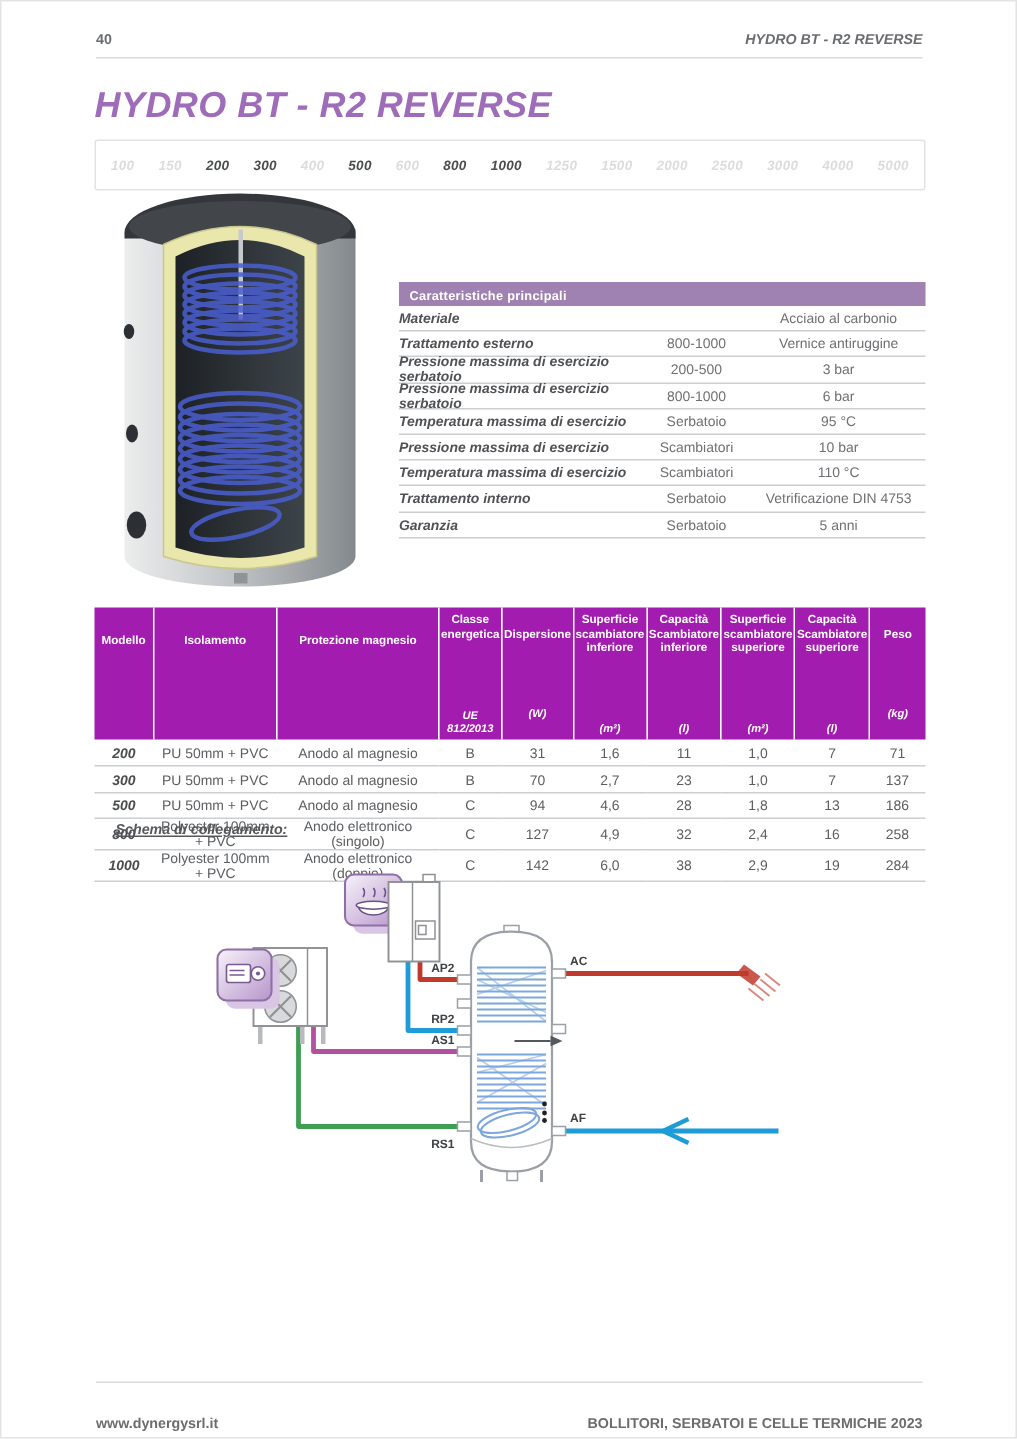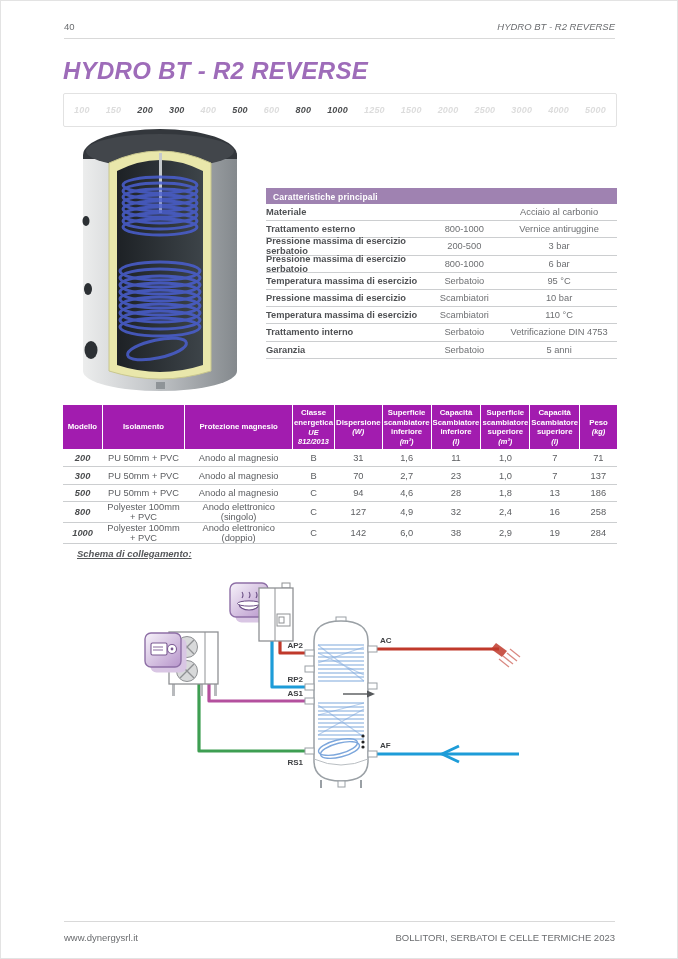--- a/index.html
+++ b/index.html
@@ -9,20 +9,21 @@
     position:relative; width:678px; height:959px; background:#fff;
     margin:0 auto; border:1px solid #e3e3e3; overflow:hidden;
     color:#58595b;
   }
   
   .topbar {
     position:absolute; left:63px; right:62px; top:20px;
     display:flex; justify-content:space-between; align-items:flex-start;
     font-size:9.5px; color:#6a6c6f; padding-bottom:6px;
     border-bottom:1px solid #d9d9d9;
+    font-weight:bold;
   }
   .topbar .right { font-style:italic; }
   
   .title {
     position:absolute; left:62px; top:56px;
     font-size:24px; font-weight:bold; font-style:italic;
     color:#9e6cb9; letter-spacing:.3px;
   }
   
   .strip {
@@ -39,50 +40,50 @@
   
   .char-table { position:absolute; left:265px; top:187px; width:351px; }
   .char-head {
     background:#9f82b1; color:#fff; font-size:8.5px; font-weight:bold;
     padding:4px 7px 2px; letter-spacing:.2px;
   }
   .char-row {
     display:flex; align-items:center; height:17.2px;
     border-bottom:1px solid #ccced0; font-size:9.3px;
   }
-  .char-row .c-label { flex:0 0 46%; font-weight:bold; color:#4f5154; }
+  .char-row .c-label { flex:0 0 46%; font-weight:bold; font-style:italic; color:#4f5154; }
   .char-row .c-mid  { flex:0 0 21%; text-align:center; color:#6d6f72; }
   .char-row .c-val  { flex:1; text-align:center; color:#6d6f72; }
   
   .models { position:absolute; left:62px; top:404px; width:554px; border-collapse:collapse; }
   .models thead th {
     background:#a21caf; color:#fff; font-size:7.8px; font-weight:bold;
     text-align:center; vertical-align:middle; line-height:1.25;
     padding:3px 1px; height:39px;
   }
   .models thead th + th { border-left:1.5px solid #fff; }
-  .models thead .unit { display:block; font-style:italic; font-weight:600; font-size:7.4px; }
+  .models thead .unit { display:block; font-style:italic; font-weight:600; font-size:7.4px;margin-top:44px; }
   .models tbody td {
     font-size:9.3px; color:#5b5d60; text-align:center;
     border-bottom:1px solid #ccced0; height:17.4px; padding:0 2px;
   }
   .models tbody td.model { font-weight:bold; font-style:italic; color:#4a4c4e; }
   
   .schema-caption {
     position:absolute; left:62px; top:547px;
     font-size:9.5px; font-style:italic; font-weight:600;
     text-decoration:underline; color:#55575a;margin-left:14px;
   }
   .schema-diagram { position:absolute; left:138px; top:574px; width:384px; height:224px; }
   
   .footer {
     position:absolute; left:63px; right:62px; top:920px;
     display:flex; justify-content:space-between;
-    border-top:1px solid #d9d9d9; padding-top:10px;
-    font-size:9.5px; color:#6a6c6f;
+    border-top:1px solid #d9d9d9; padding-top:22px;
+    font-size:9.5px; color:#6a6c6f;font-weight:bold;
   }
   .footer .url { cursor:pointer; }
   text.dlbl { font-size:8px; font-weight:bold; fill:#3f4144; font-family:"Liberation Sans",sans-serif; }
 </style>
 </head>
 <body>
 
 <div class="page">
 
   <div class="topbar">

